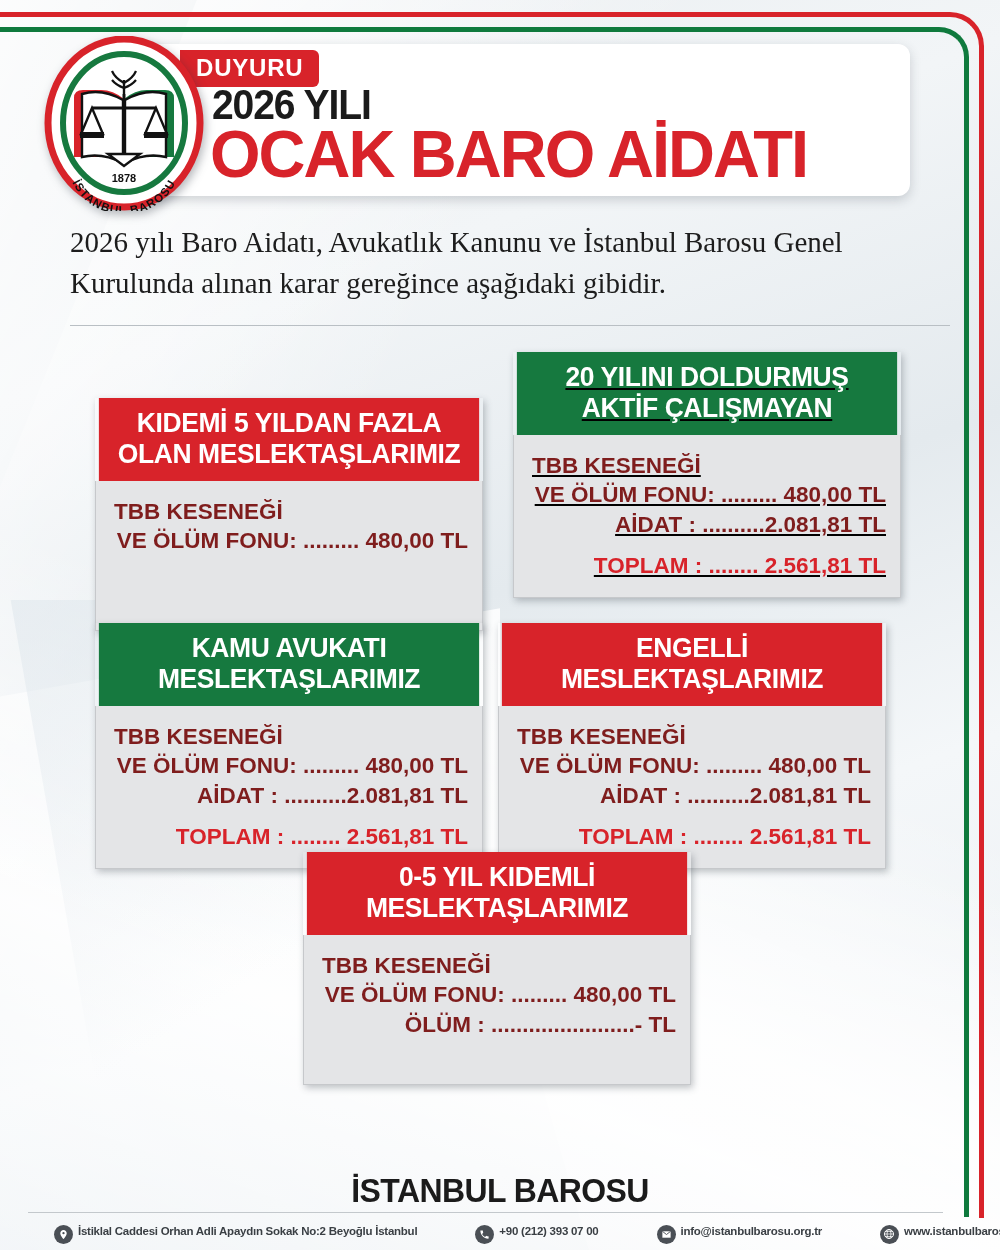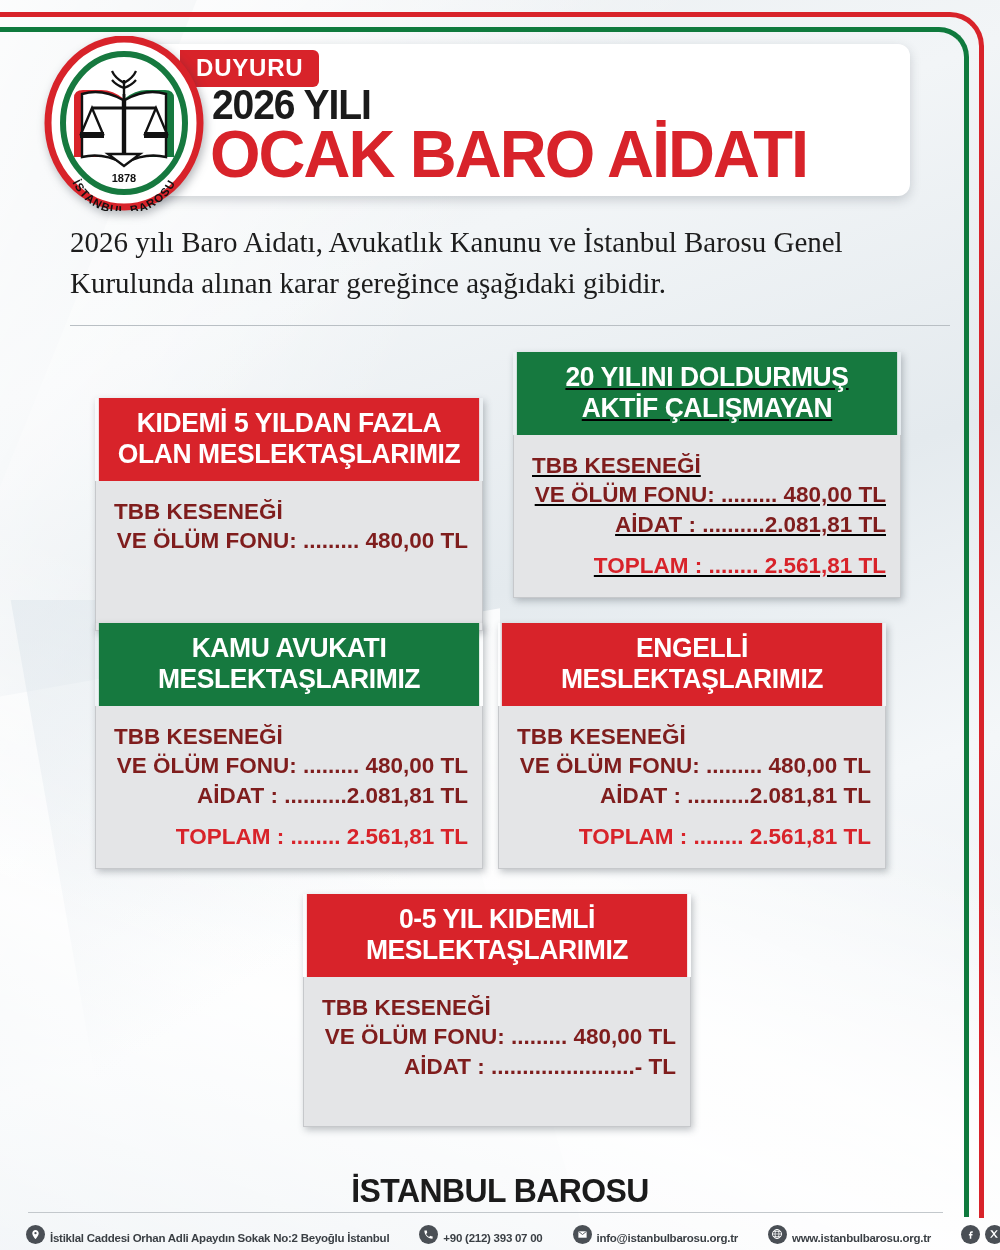--- a/index.html
+++ b/index.html
@@ -186,21 +186,21 @@
     font-weight: 700;
     text-align: right;
     margin-top: 11px;
     font-size: 22.5px;
   }
 
   #card-0 { top: 352px; left: 95px; margin-top: 46px; }
   #card-1 { top: 352px; left: 513px; text-decoration: underline; }
   #card-2 { top: 623px; left: 95px; }
   #card-3 { top: 623px; left: 498px; }
-  #card-4 { top: 894px; left: 303px; }
+  #card-4 { top: 852px; left: 303px; }
 
   
   .footer-brand {
     position: absolute;
     top: 1171px; left: 0; width: 1000px;
     text-align: center;
     font-size: 34px;
     font-weight: 700;
     color: #1b1b1b;
     letter-spacing: -0.6px;
@@ -216,21 +216,21 @@
     top: 1221px; left: 26px;
     width: 950px; height: 26px;
     display: flex;
     align-items: center;
     gap: 9px;
     font-size: 11.5px;
     font-weight: 600;
     color: #3a3f44;
     white-space: nowrap;
   }
-  .f-item { display: flex; align-items: flex-end; gap: 5px; }
+  .f-item { display: flex; align-items: flex-start; gap: 5px; margin-left: 28px; }
   .f-item .lbl { letter-spacing: -0.25px; }
   .f-icon {
     width: 19px; height: 19px;
     border-radius: 50%;
     background: #4a4f55;
     display: inline-flex;
     align-items: center;
     justify-content: center;
     flex: none;
   }
@@ -347,21 +347,21 @@
   </div>
 
   <div class="card" id="card-4">
     <div class="card-head red">
       <div>0-5 YIL KIDEMLİ</div>
       <div>MESLEKTAŞLARIMIZ</div>
     </div>
     <div class="card-body">
       <div class="row left">TBB KESENEĞİ</div>
       <div class="row right">VE ÖLÜM FONU: ......... 480,00 TL</div>
-      <div class="row right">AİDAT : .......................- TL</div>
+      <div class="row right">ÖLÜM : .......................- TL</div>
     </div>
   </div>
 
   <div class="footer-brand">İSTANBUL BAROSU</div>
   <div class="footer-rule"></div>
 
   <div class="footer-bar">
 
     <div class="f-item">
       <span class="f-icon">

